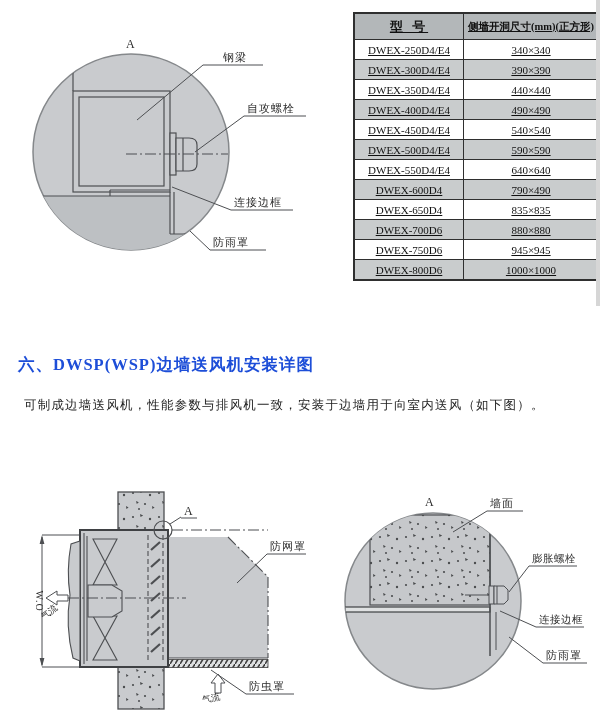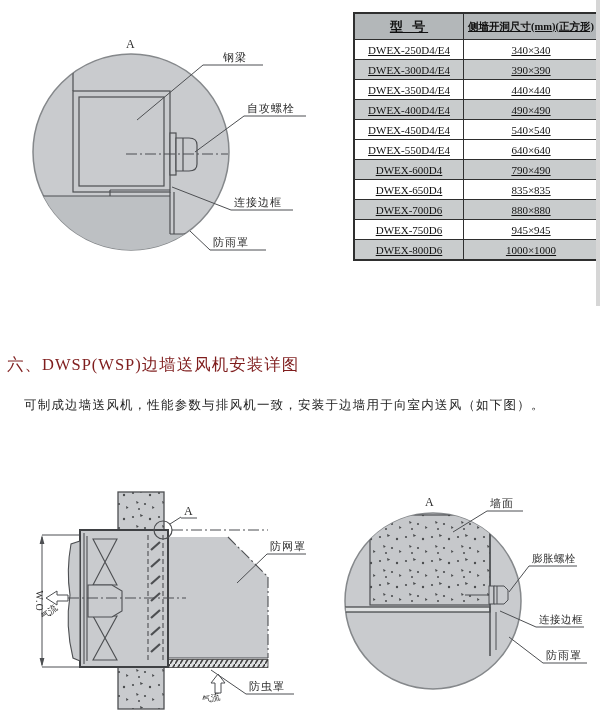--- a/index.html
+++ b/index.html
@@ -11,21 +11,21 @@
   
   .spec-table-wrap{left:353px;top:12px;}
   table.spec{border-collapse:collapse;border:2px solid #2f2f2f;background:#fff;}
   table.spec th, table.spec td{border:1px solid #2f2f2f;text-align:center;vertical-align:middle;padding:0 2px;text-decoration:underline;}
   table.spec th{height:25px;background:#b3b7b9;font-weight:bold;color:#111;}
   th.model-h{width:104px;font-size:13px;letter-spacing:3px;}
   th.size-h{width:130px;font-size:10.5px;letter-spacing:0;}
   table.spec td{height:19px;font-size:11px;color:#111;background:#fff;}
   table.spec tr.alt td{background:#c9cccd;}
   
-  .sec-heading{left:7px;top:354px;font-size:16.5px;font-weight:normal;letter-spacing:1px;color:#7f1d1d;white-space:nowrap;}
+  .sec-heading{left:18px;top:354px;font-size:16.5px;font-weight:bold;letter-spacing:1px;color:#1d4ed8;white-space:nowrap;}
   .sec-body{left:24px;top:397px;font-size:12.5px;letter-spacing:1.2px;color:#222;white-space:nowrap;}
   
   .page-edge{left:596px;top:0;width:4px;height:306px;background:#d6d6d6;}
   
   svg text{fill:#2b2b2b;}
   .lbl{font-size:11px;letter-spacing:1px;}
   .lbl-s{font-size:10.5px;letter-spacing:0.5px;}
   .marker{font-size:12px;}
 </style>
 </head>
@@ -91,20 +91,24 @@
             <td>DWEX-350D4/E4</td>
             <td>440×440</td>
           </tr>
           <tr class="alt">
             <td>DWEX-400D4/E4</td>
             <td>490×490</td>
           </tr>
           <tr>
             <td>DWEX-450D4/E4</td>
             <td>540×540</td>
+          </tr>
+          <tr class="alt">
+            <td>DWEX-500D4/E4</td>
+            <td>590×590</td>
           </tr>
           <tr>
             <td>DWEX-550D4/E4</td>
             <td>640×640</td>
           </tr>
           <tr class="alt">
             <td>DWEX-600D4</td>
             <td>790×490</td>
           </tr>
           <tr>

